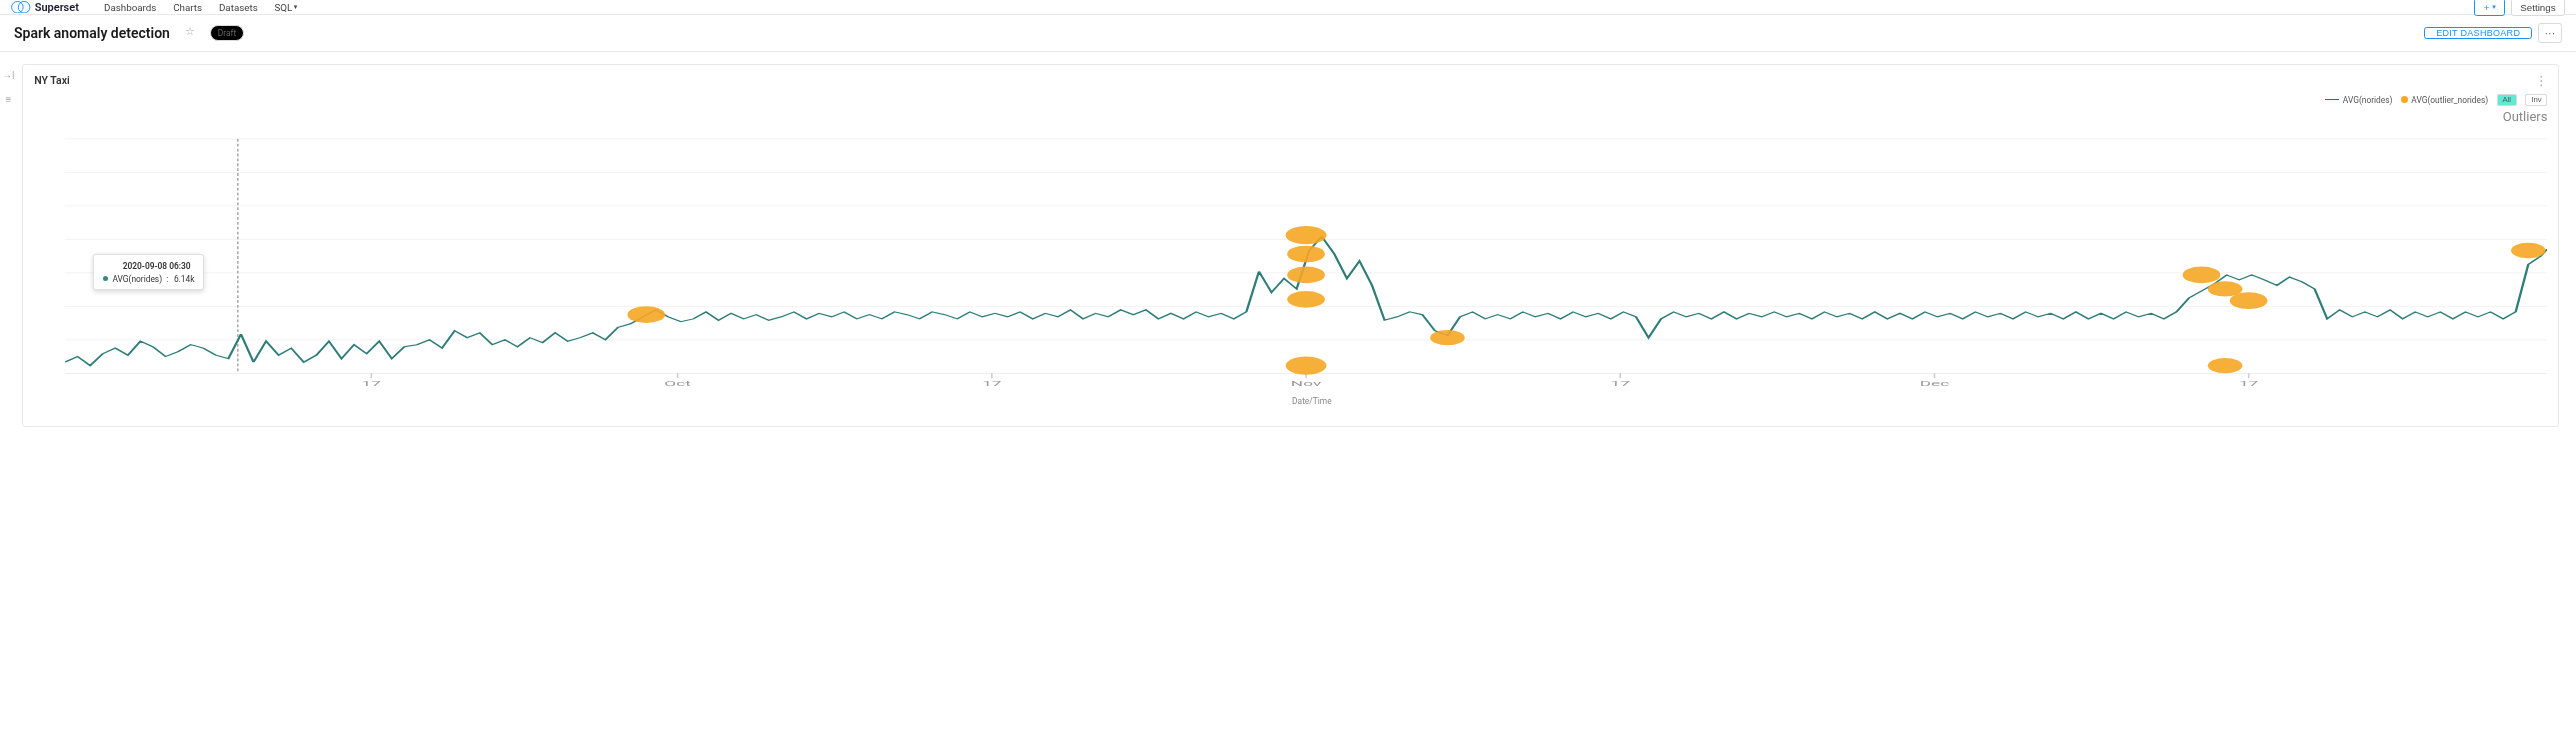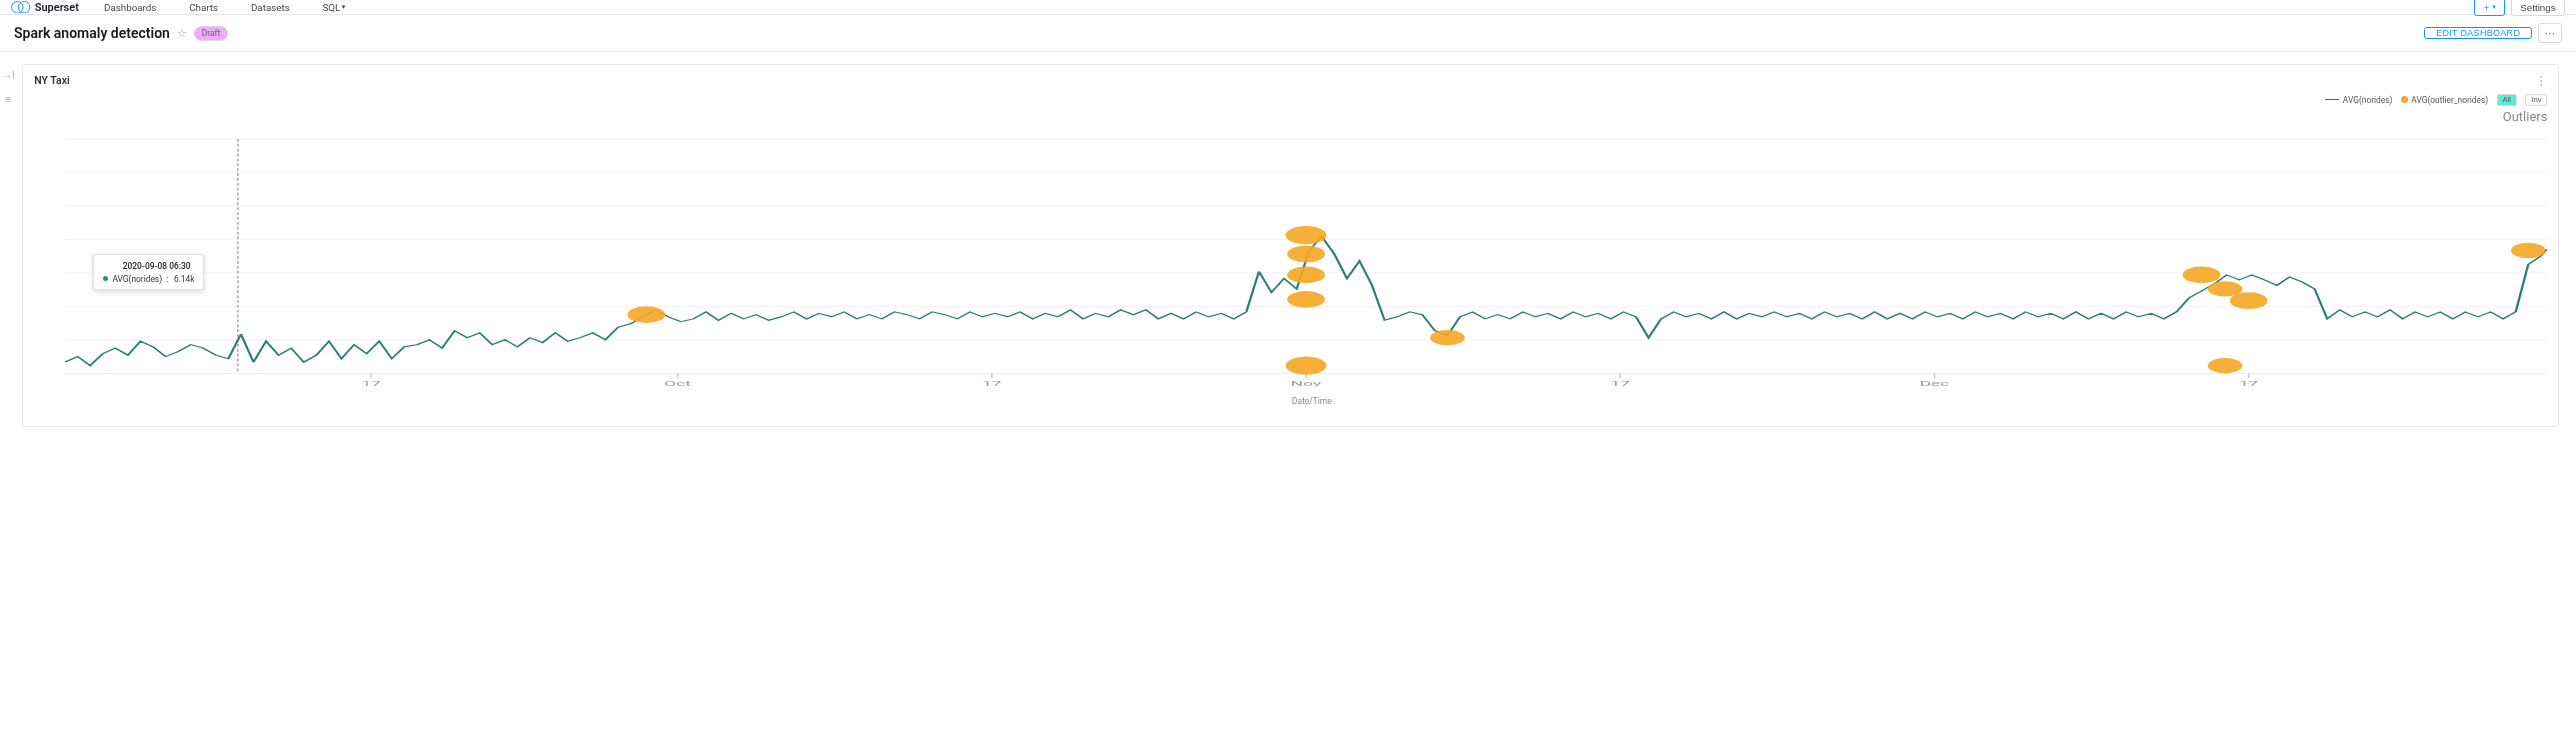--- a/index.html
+++ b/index.html
@@ -25,21 +25,21 @@
       height: 12.5px;
     }
     .nav-logo-text {
       font-size: 11px;
       font-weight: 600;
       color: #1a1a2e;
     }
     .nav-links {
       display: flex;
       align-items: center;
-      gap: 16px;
+      gap: 0;
       flex: 1;
     }
     .nav-link {
       padding: 2.8px 8.4px;
       font-size: 9.8px;
       color: #444;
       cursor: pointer;
       border-radius: 2.8px;
     }
     .nav-link-sql {
@@ -78,40 +78,39 @@
     .dashboard-header {
       display: flex;
       align-items: center;
       justify-content: space-between;
       padding: 8.4px 14px;
       border-bottom: 0.7px solid #e8e8e8;
       background: #fff;
     }
     .dashboard-title-area {
       display: flex;
-      align-items: center;
-      gap: 7px;
+      gap: 15px;
     }
     .dashboard-title {
       font-size: 14px;
       font-weight: 600;
       color: #1a1a1a;
     }
     .star-icon {
       color: #aaa;
       font-size: 11px;
       cursor: pointer;
     }
     .draft-badge {
       padding: 1.4px 7px;
       border: 0.7px solid #d9d9d9;
       border-radius: 8.4px;
       font-size: 8.4px;
       color: #666;
-      background: #f0abfc;
+      background: #000000;
     }
     .dashboard-actions {
       display: flex;
       align-items: center;
       gap: 5.6px;
     }
     .btn-edit-dashboard {
       padding: 0 11px;
       border: 0.7px solid #1890ff;
       border-radius: 2.8px;

